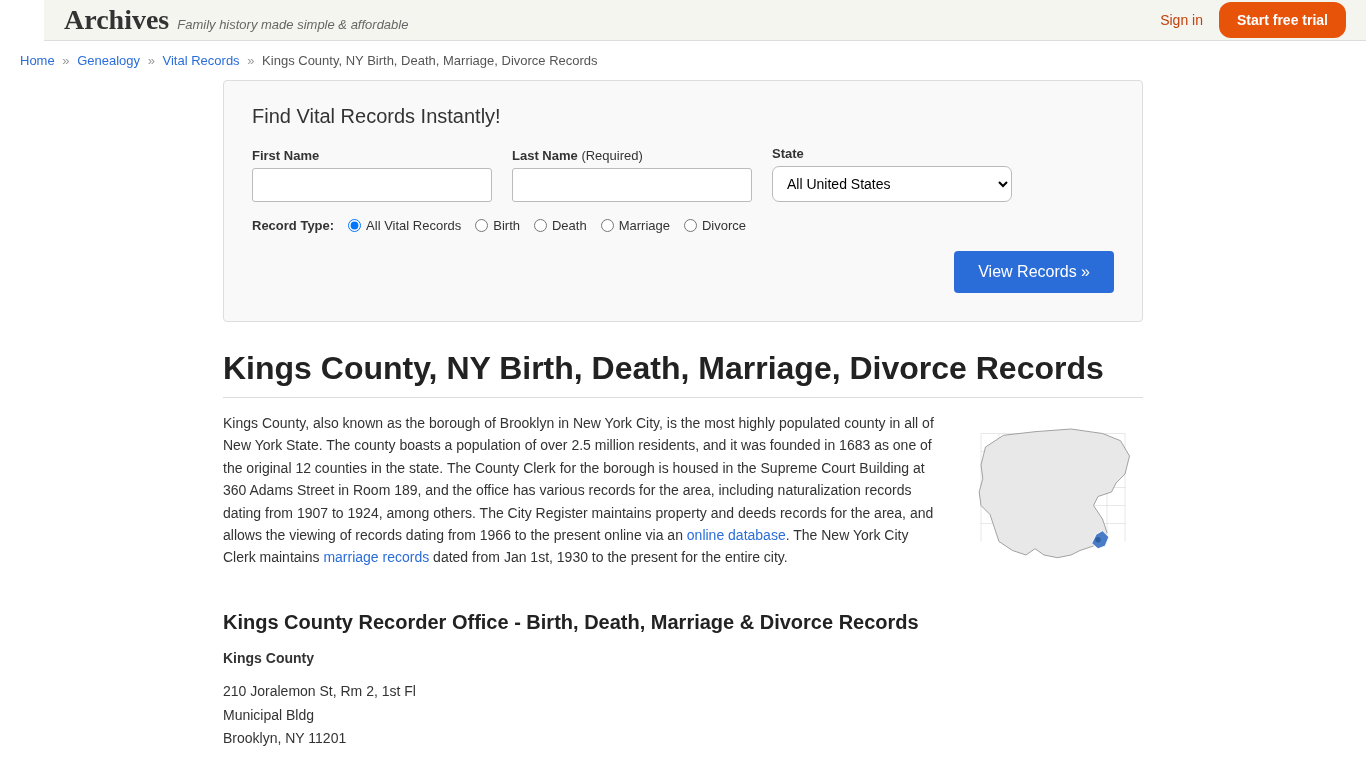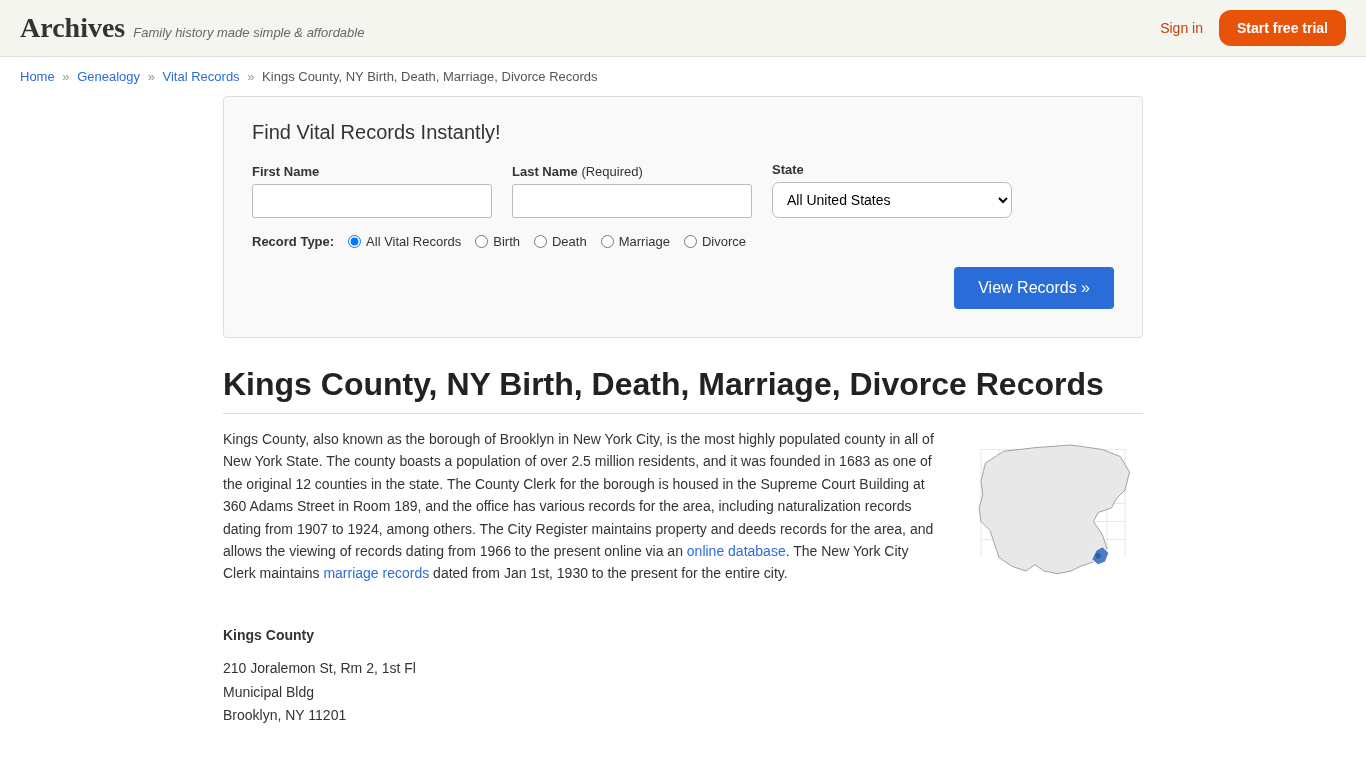--- a/index.html
+++ b/index.html
@@ -2,24 +2,25 @@
 <html><head>
   <meta charset="utf-8">
   <style>
     * { box-sizing: border-box; margin: 0; padding: 0; }
     body { font-family: Arial, Helvetica, sans-serif; font-size: 14px; color: #333; background: #fff; }
 
     
     .header {
       background: #f5f5f0;
       border-bottom: 1px solid #ddd;
-      padding: 10px 20px;
+      padding: 2px 20px;
       display: flex;
       align-items: center;
       justify-content: space-between;
+      margin-left: 44px;
     }
     .header-left {
       display: flex;
       align-items: baseline;
       gap: 8px;
     }
     .logo-archives {
       font-size: 28px;
       font-weight: bold;
       color: #333;
@@ -338,20 +339,21 @@
 
         <polygon points="25,35 45,22 80,18 120,15 155,20 175,28 185,45 180,65 170,75 165,85 150,90 145,100 155,115 160,130 145,145 130,150 120,155 105,158 90,155 80,148 70,155 55,150 40,140 35,125 30,110 20,100 18,85 22,70 20,55" fill="#e8e8e8" stroke="#999" stroke-width="1"></polygon>
 
         <polygon points="148,132 155,128 162,135 158,145 150,148 143,142" fill="#4a7cc7" stroke="#fff" stroke-width="1"></polygon>
 
         <circle cx="150" cy="138" r="3" fill="#2a5fa0"></circle>
       </svg>
     </div>
   </div>
 
+  <h2 class="section-heading">Kings County Recorder Office - Birth, Death, Marriage &amp; Divorce Records</h2>
 
   <div class="office-name">Kings County</div>
   <div class="office-address">
     <div>210 Joralemon St, Rm 2, 1st Fl</div>
     <div>Municipal Bldg</div>
     <div>Brooklyn, NY 11201</div>
   </div>
 
 </div>
 

